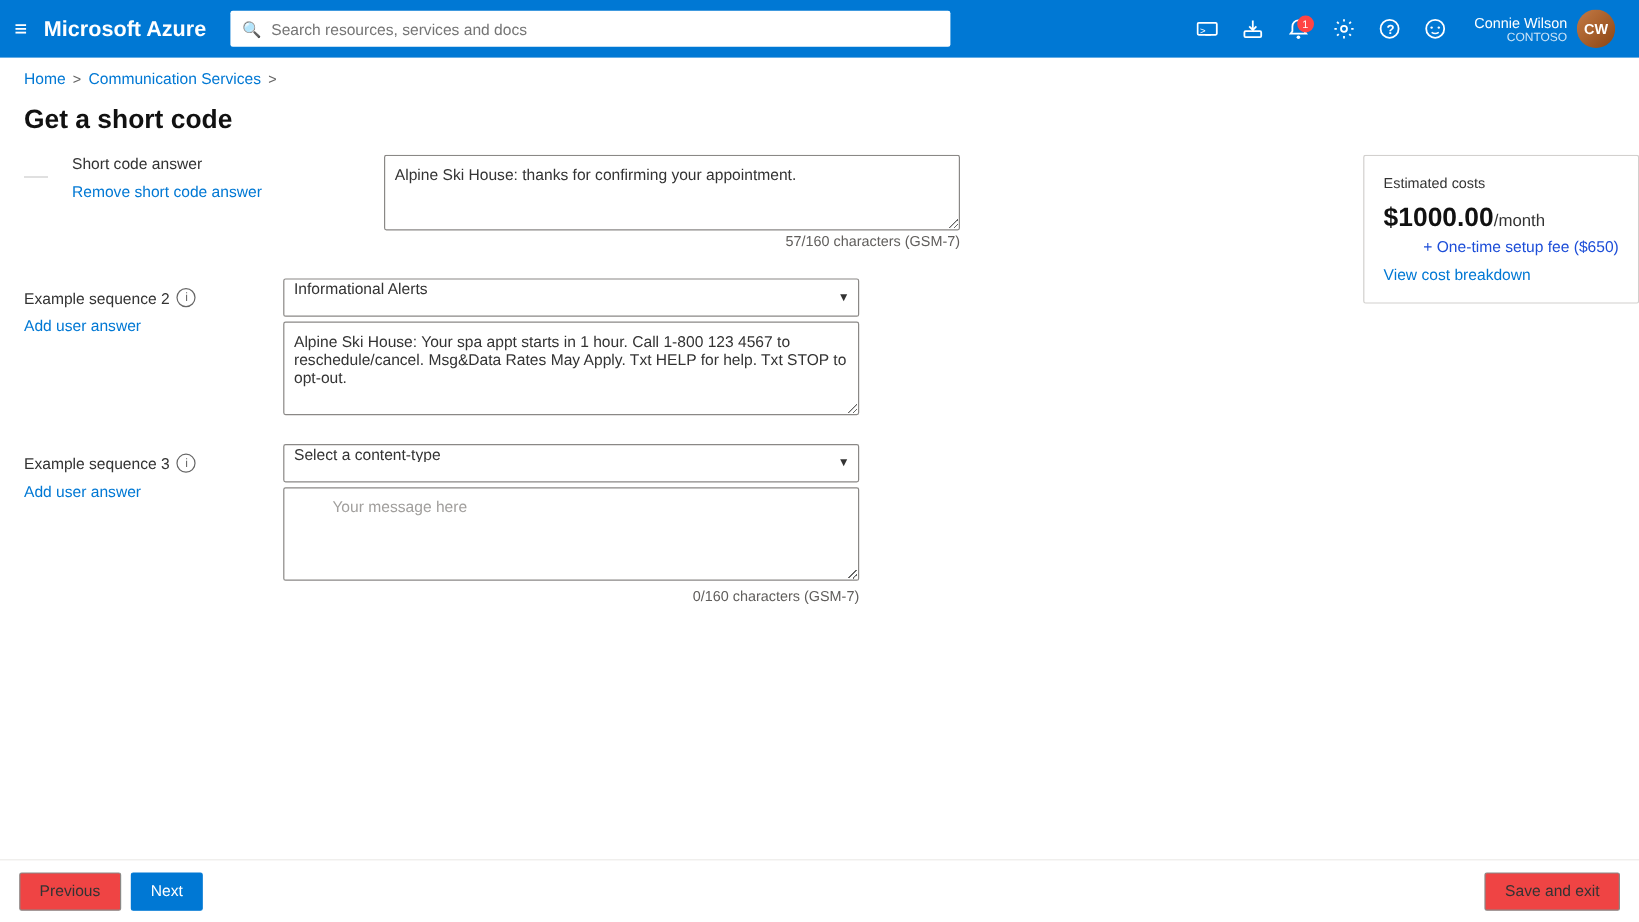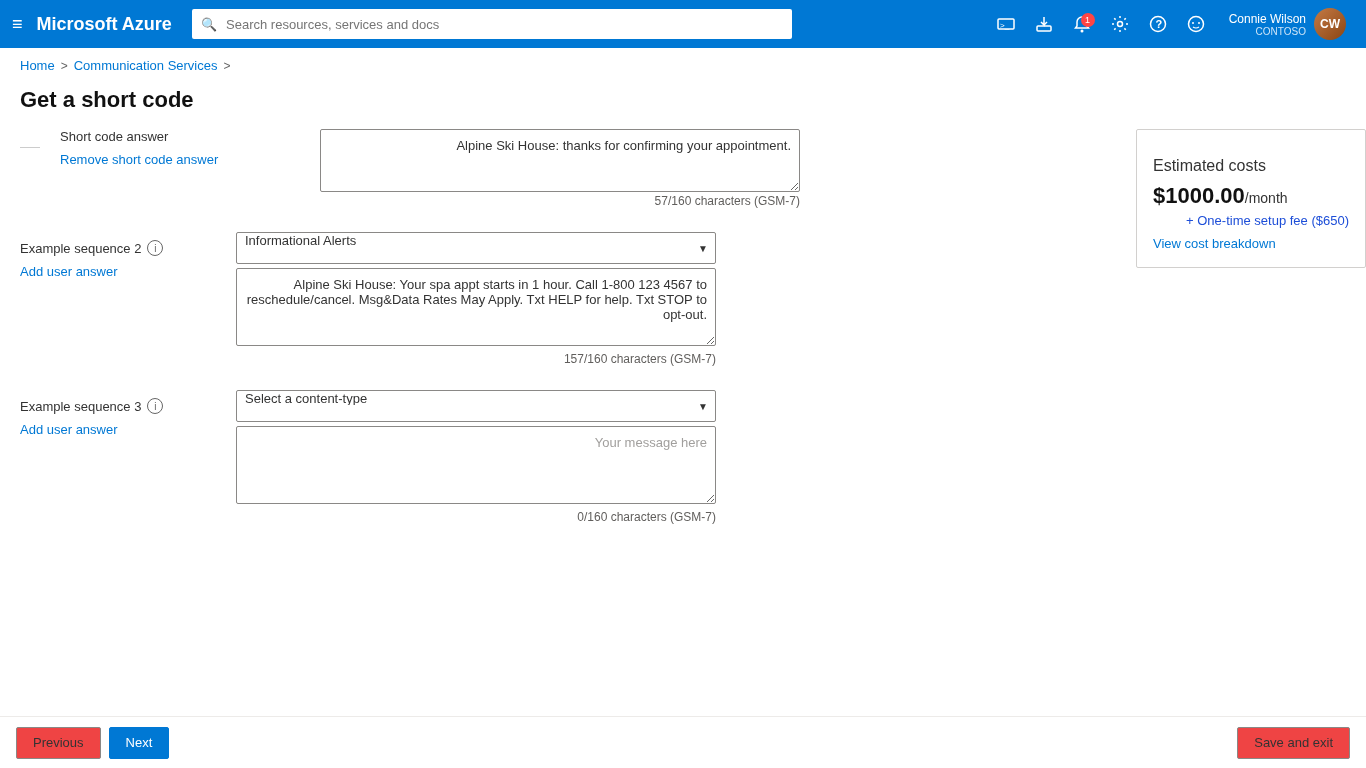--- a/index.html
+++ b/index.html
@@ -182,21 +182,20 @@
       width: 480px;
       min-height: 60px;
       border: 1px solid #8a8886;
       border-radius: 2px;
       padding: 8px;
       font-size: 13px;
       font-family: inherit;
       resize: vertical;
       color: #333;
       outline: none;
-      text-align: right;
     }
     textarea::placeholder { color: #a19f9d; }
 
     .char-count {
       font-size: 12px;
       color: #605e5c;
       text-align: right;
       width: 480px;
       margin-top: 2px;
     }
@@ -280,24 +279,23 @@
       position: absolute;
       top: 0;
       right: 0;
       width: 230px;
       border: 1px solid #d2d0ce;
       border-radius: 2px;
       padding: 16px;
       background: white;
     }
     .cost-panel-title {
-      font-size: 16px;
+      font-size: 12px;
       color: #333;
       margin-bottom: 8px;
-      margin-top: 11px;
     }
     .cost-amount {
       font-size: 22px;
       font-weight: 600;
       color: #111;
     }
     .cost-period {
       font-size: 14px;
       font-weight: 400;
       color: #333;
@@ -455,21 +453,20 @@
         <div class="dropdown-container">
           <select class="dropdown-select">
             <option>Informational Alerts</option>
             <option>Promotional</option>
             <option>Two-Factor Authentication</option>
             <option>Polling</option>
           </select>
           <span class="dropdown-arrow">▼</span>
         </div>
         <textarea rows="4" style="width: 480px;">Alpine Ski House: Your spa appt starts in 1 hour. Call 1-800 123 4567 to reschedule/cancel. Msg&amp;Data Rates May Apply. Txt HELP for help. Txt STOP to opt-out.</textarea>
-        <div class="char-count">157/160 characters (GSM-7)</div>
       </div>
     </div>
 
     <div class="example-sequence-row">
       <div class="example-seq-label-col">
         <div class="example-seq-label">
           <span>Example sequence 3</span>
           <span class="info-icon">i</span>
         </div>
         <a class="add-user-link">Add user answer</a>

